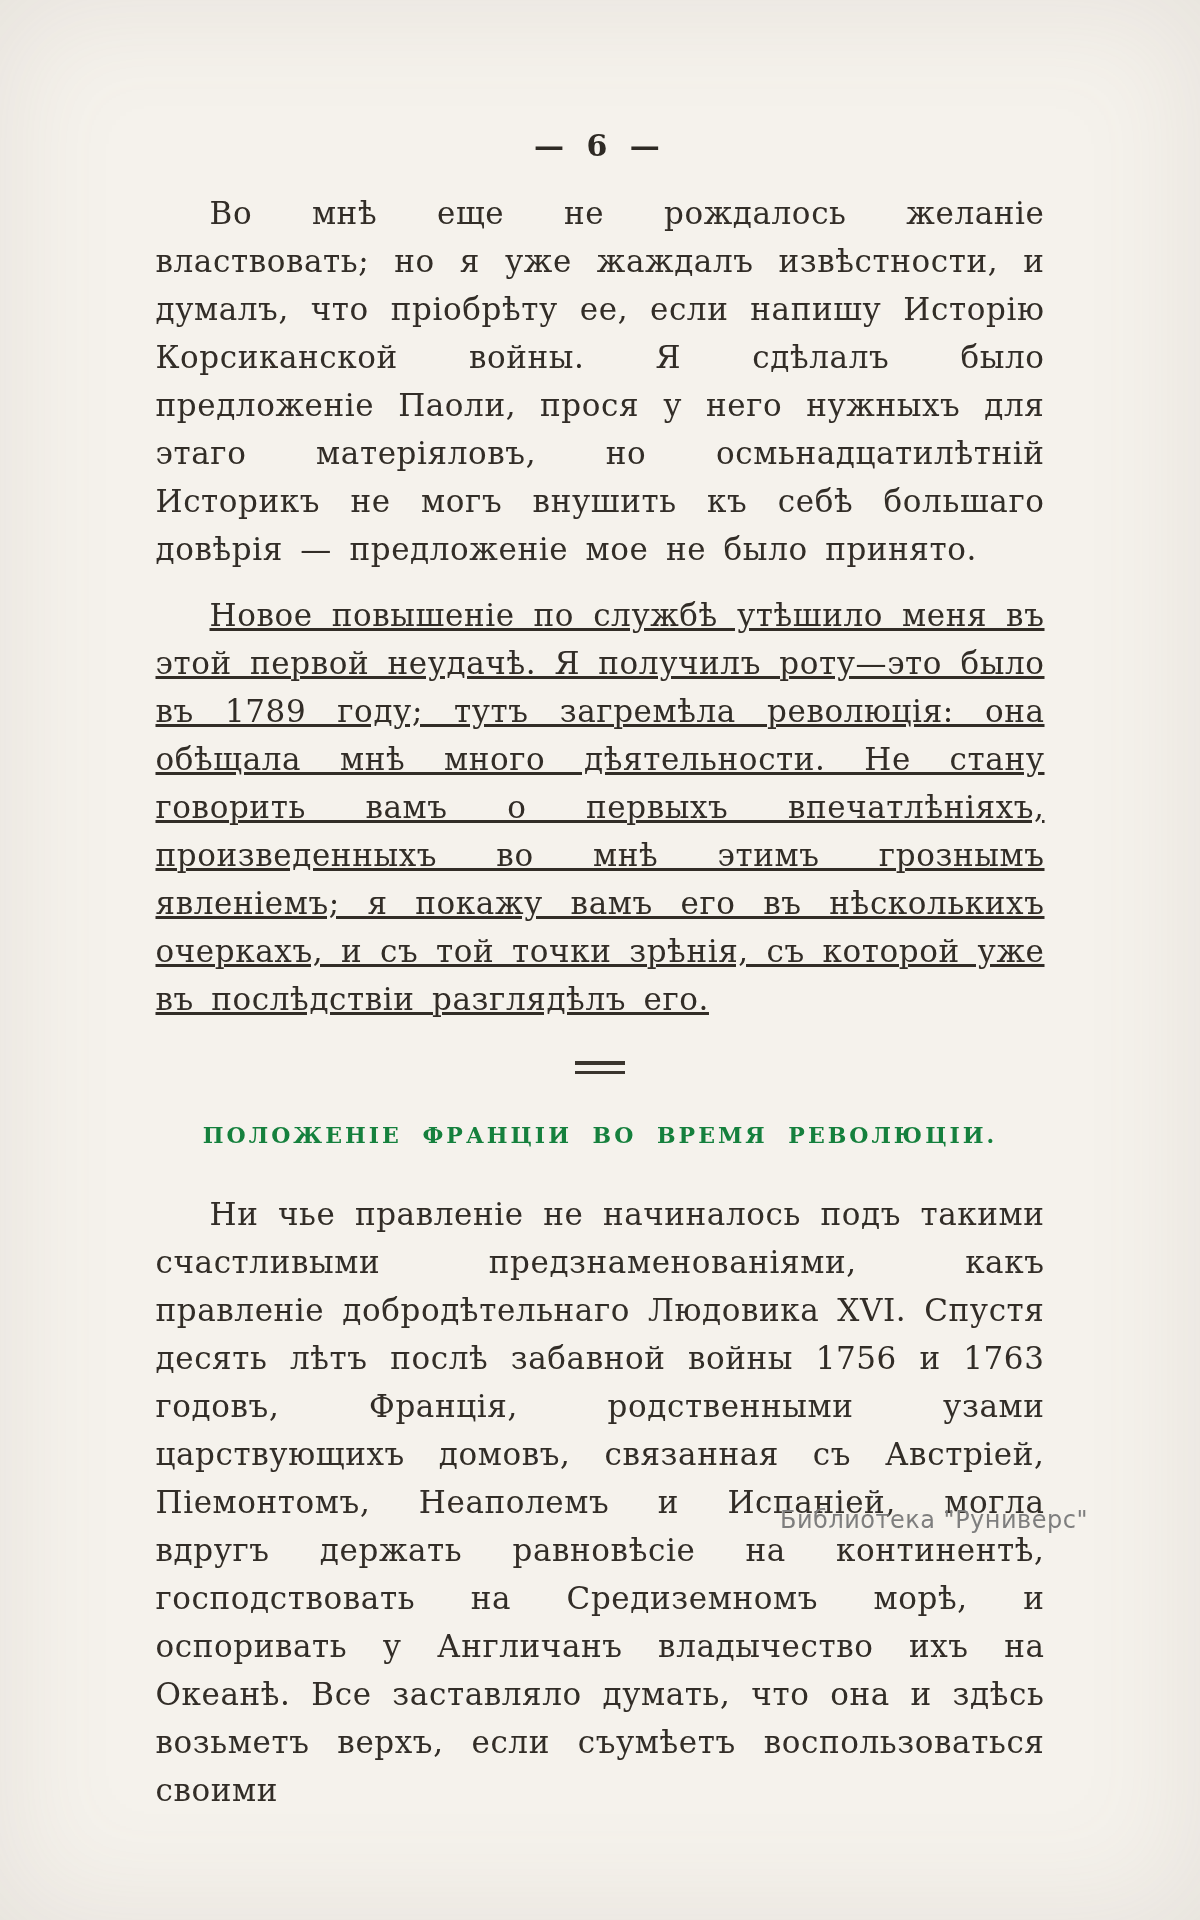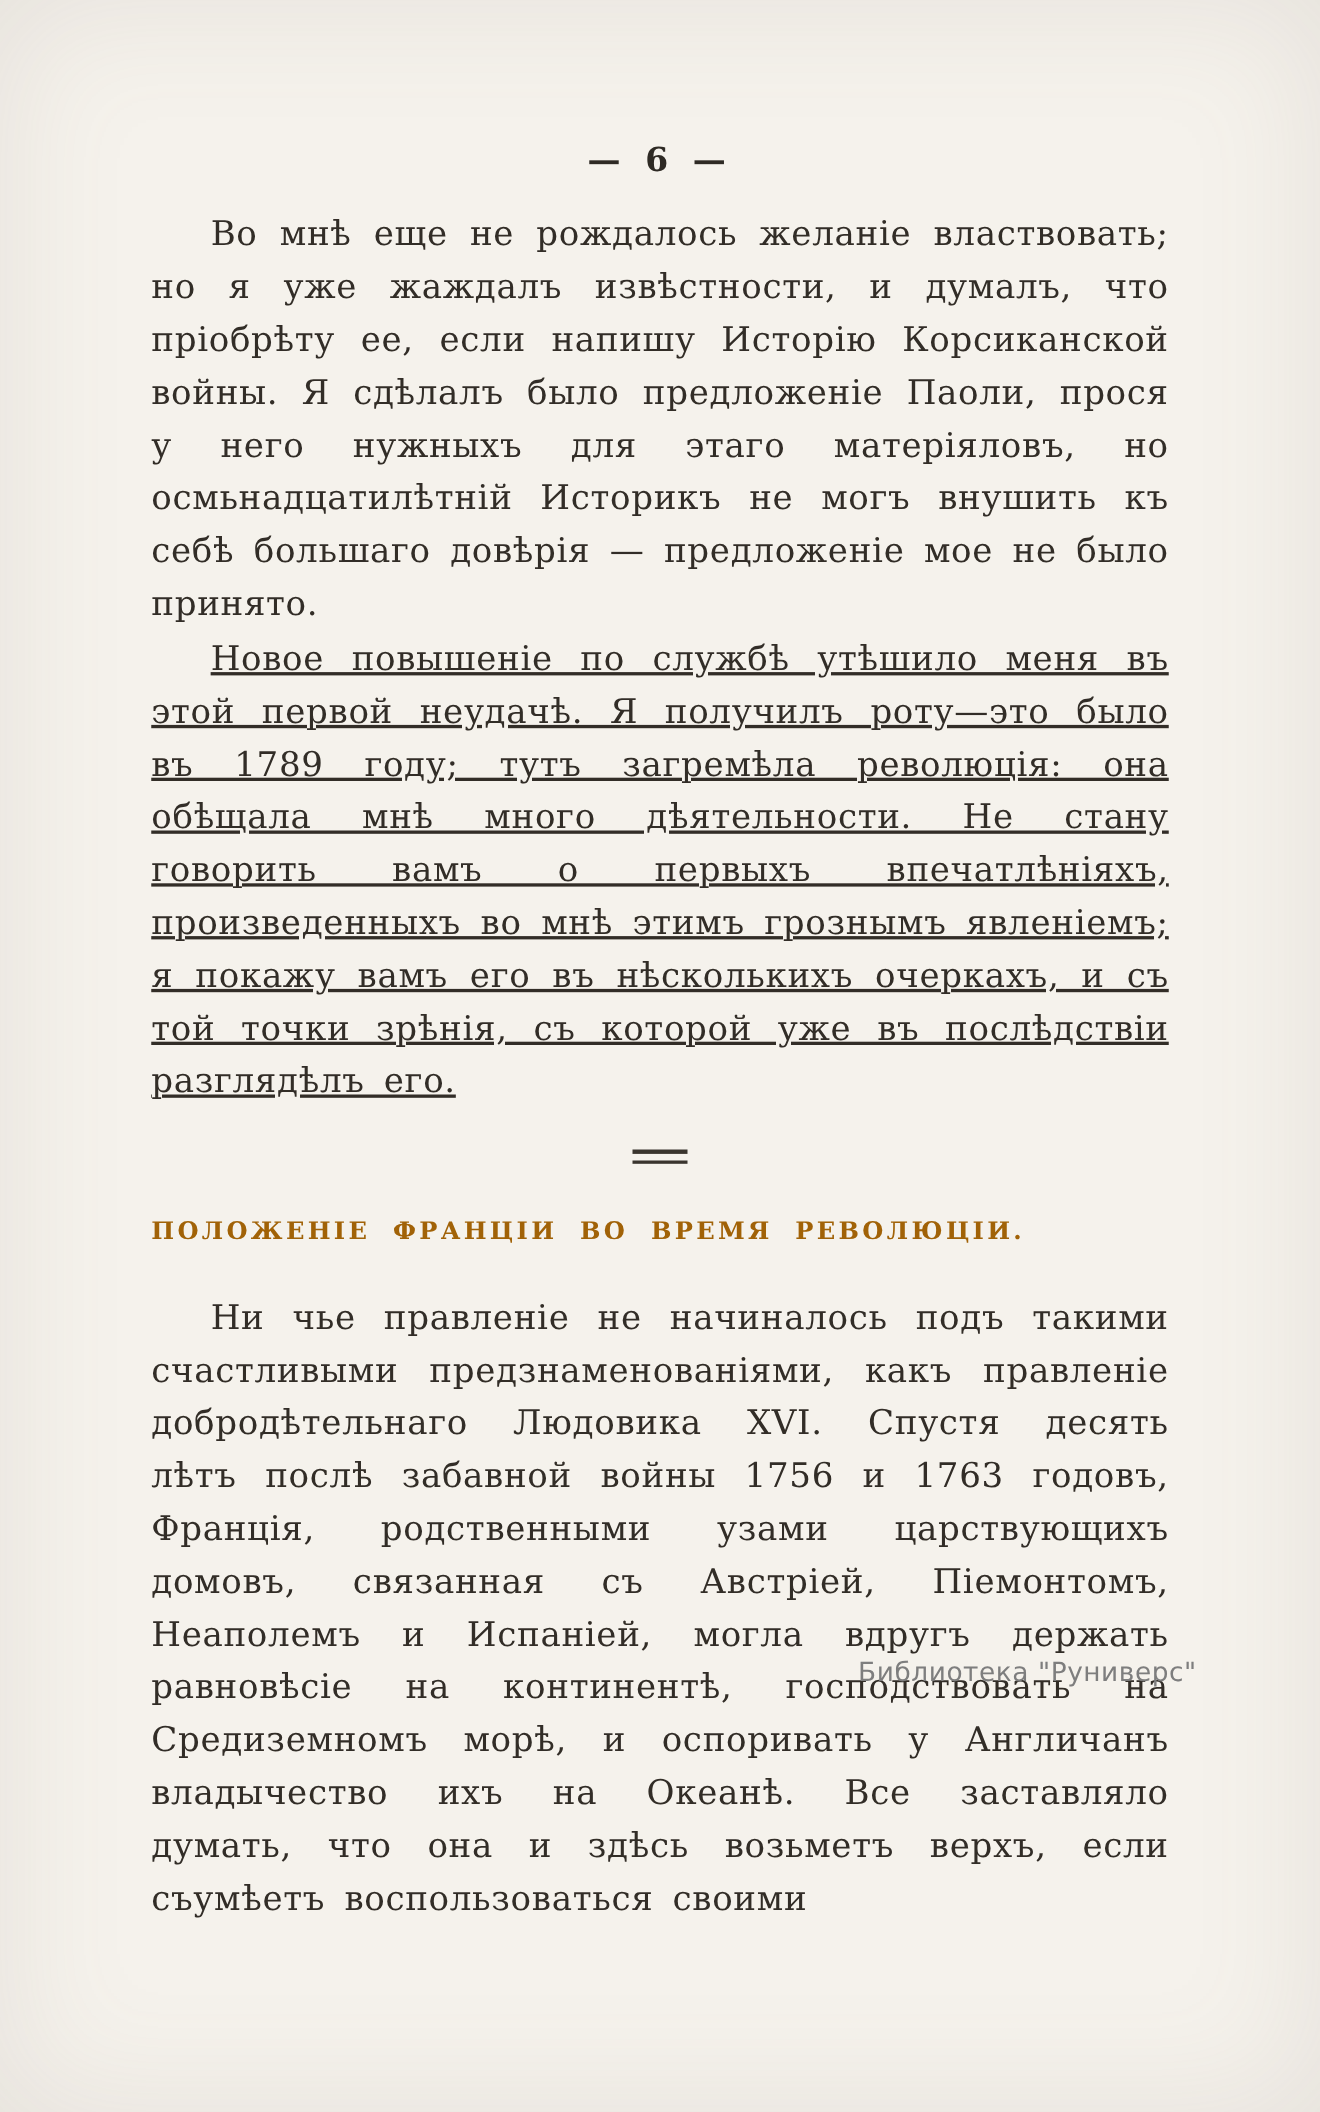--- a/index.html
+++ b/index.html
@@ -29,42 +29,43 @@
       font-weight: bold;
       letter-spacing: 6px;
       margin-bottom: 26px;
       color: #2e2a24;
     }
     p.body-text {
       font-size: 31px;
       line-height: 48px;
       text-align: justify;
       text-indent: 54px;
-      margin: 0;
+      margin: 18px;
       word-spacing: 7px;
       letter-spacing: 0.6px;
     }
     p.body-text + p.body-text {
       margin-top: 2px;
       text-decoration: underline;
     }
     .divider {
       width: 50px;
       height: 6px;
       margin: 38px auto 0;
       border-top: 4px solid #3a352e;
       border-bottom: 3px solid #3a352e;
     }
     .section-heading {
+      text-align: center;
       font-size: 22px;
       font-weight: bold;
       letter-spacing: 3px;
       word-spacing: 10px;
       margin: 48px 0 42px 0;
-      color: #a16207;
+      color: #15803d;
     }
     .watermark {
       position: absolute;
       top: 1506px;
       right: 112px;
       font-family: "DejaVu Sans", "Liberation Sans", sans-serif;
       font-size: 24px;
       color: #7e7e7e;
       letter-spacing: 0.5px;
     }

